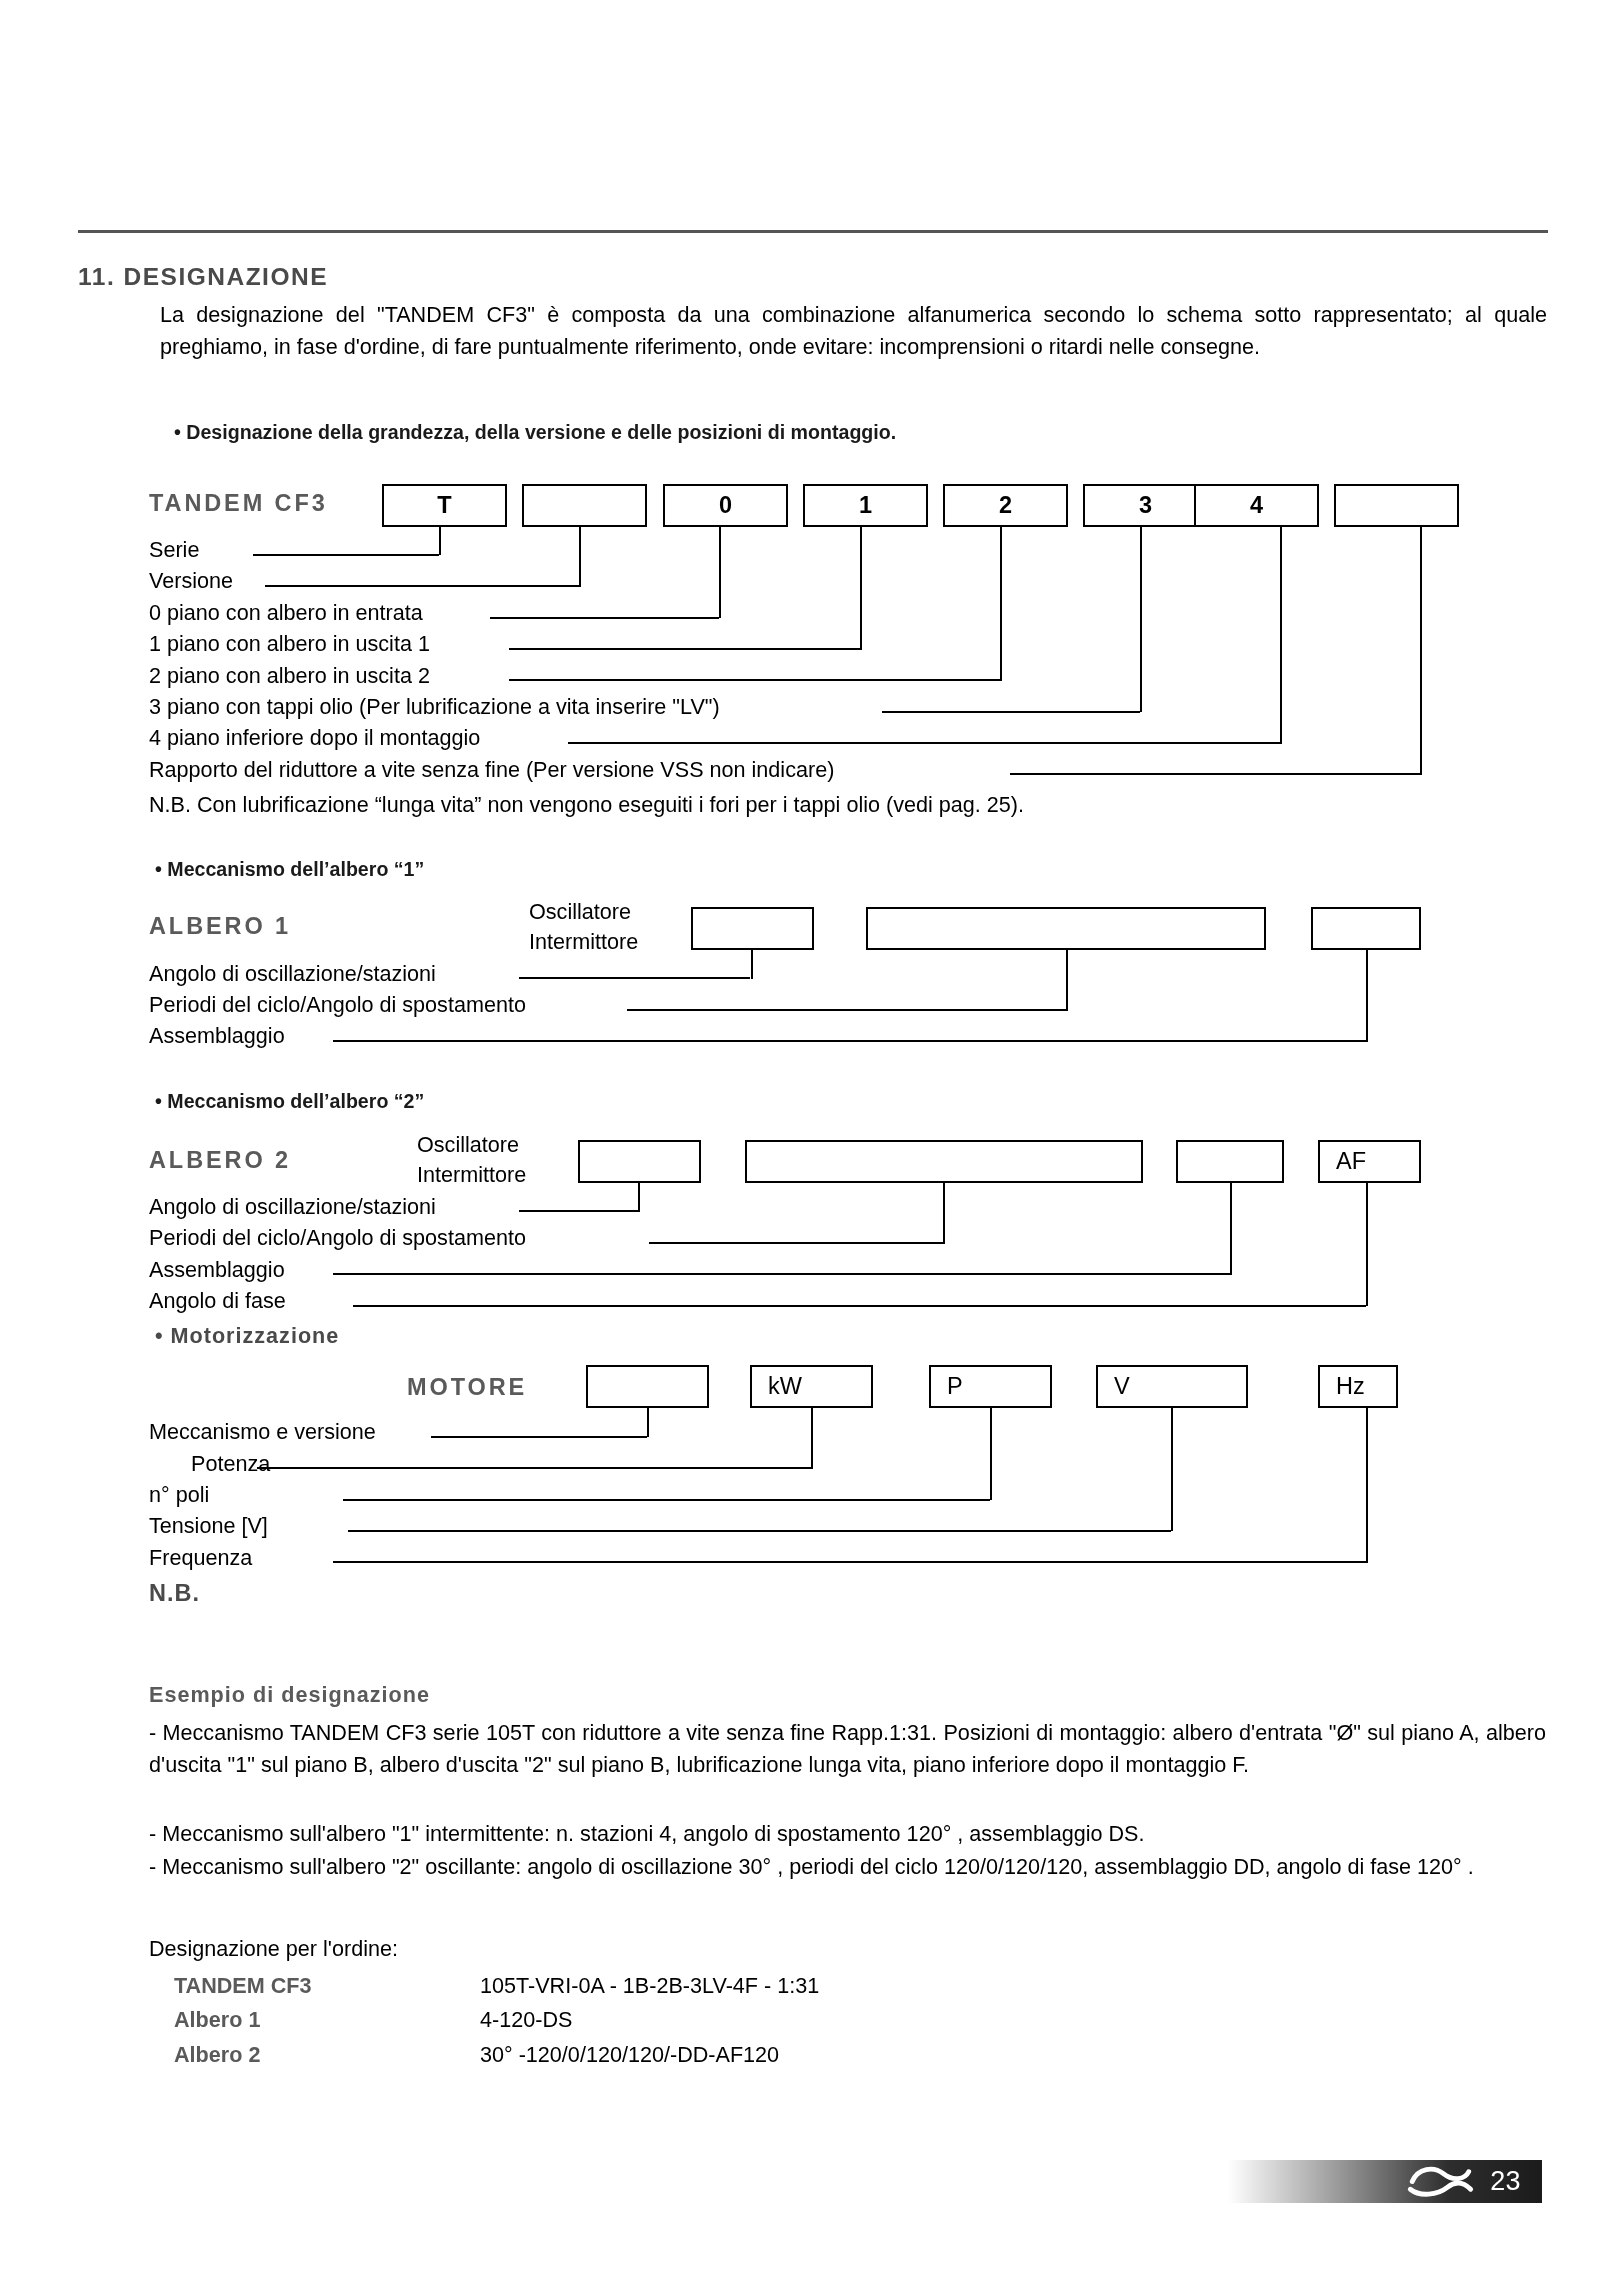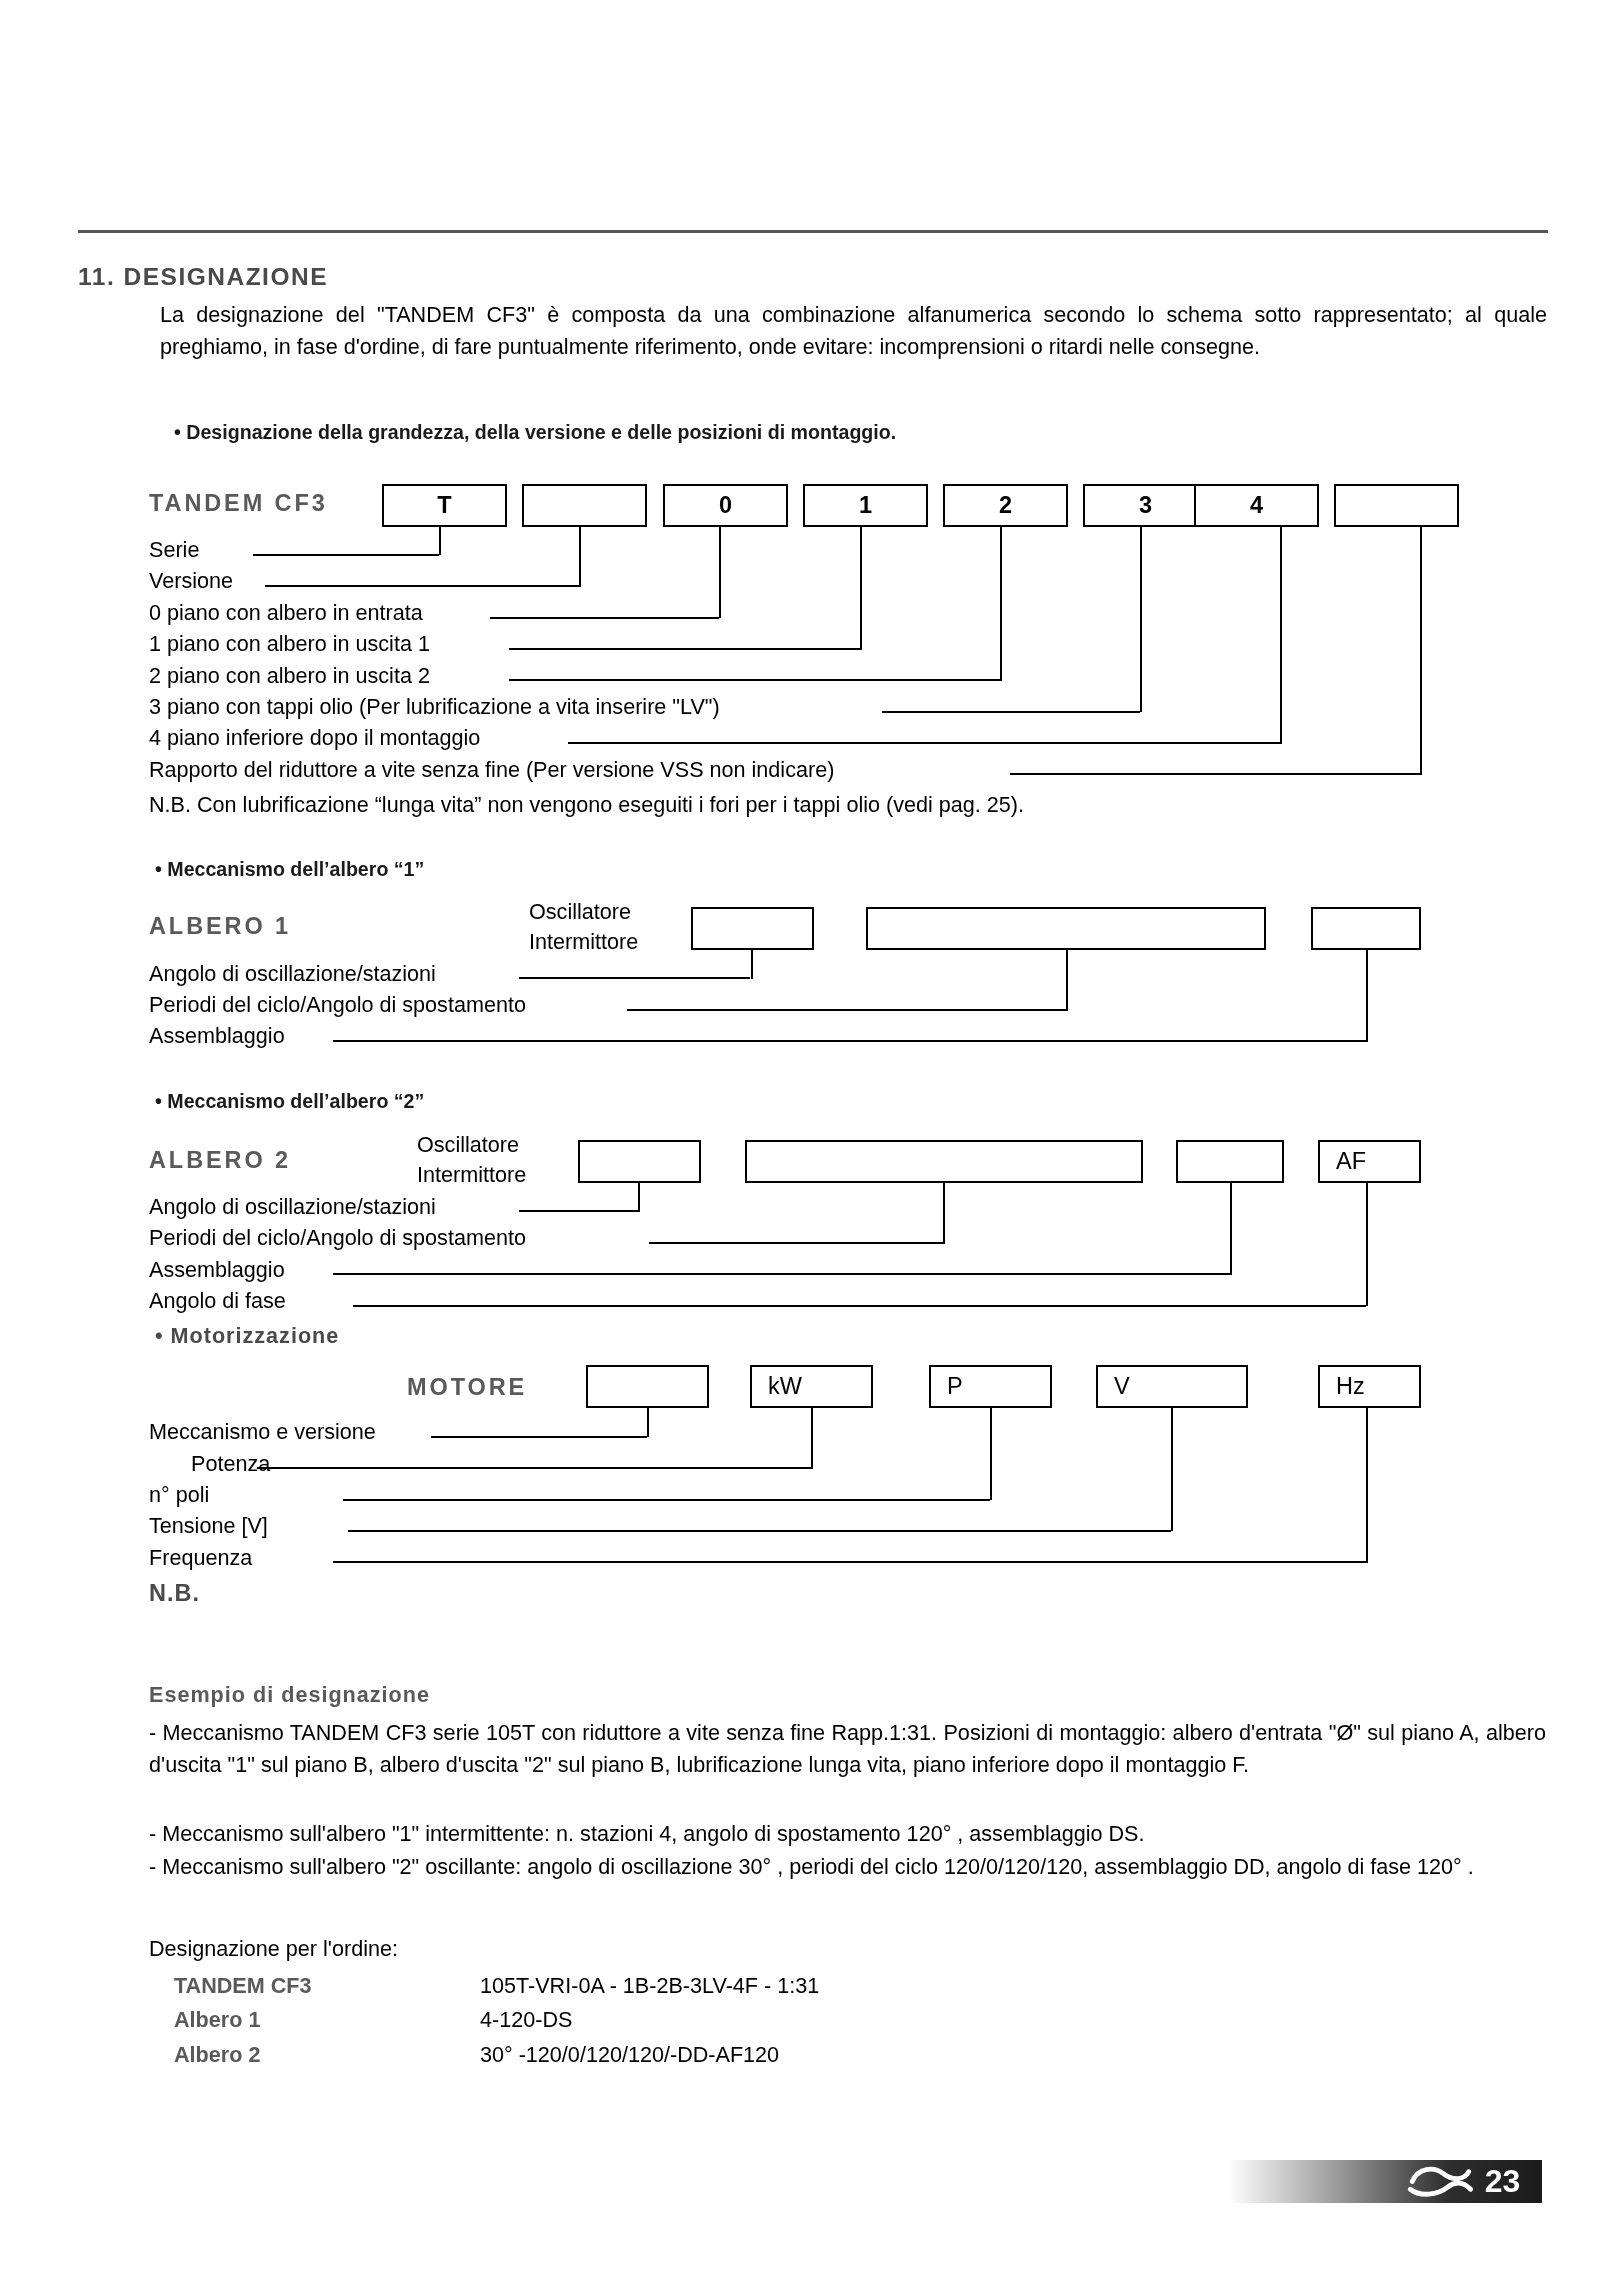--- a/index.html
+++ b/index.html
@@ -148,22 +148,22 @@
     bottom: 90px;
     width: 314px;
     height: 43px;
     background: linear-gradient(to right, #ffffff 0%, #9a9a9a 35%, #2e2e2e 70%, #1b1b1b 100%);
     display: flex;
     align-items: center;
     justify-content: flex-end;
   }
   .footer-page {
     color: #ffffff;
-    font-size: 32px;
-    font-weight: bold;
+    font-size: 27px;
+    font-weight: normal;
     padding-right: 21.6px;
   }
   .footer-logo {
     position: absolute;
     right: 145px;
     bottom: 94px;
     width: 71px;
     height: 37px;
     color: #ffffff;
   }
@@ -278,21 +278,21 @@
   <div class="ln-v" style="left:1366px; top:1183px; height:123px;"></div>
 
   <div class="bullet-head" style="left:155px; top:1323px; font-size:21.6px; letter-spacing:1px; color:#4a4a4a;">• Motorizzazione</div>
 
   <div class="blocktitle" style="left:407px; top:1374px;">MOTORE</div>
 
   <div class="box" style="left:586px; top:1365px; width:123px; height:43px;"></div>
   <div class="box left-text" style="left:750px; top:1365px; width:123px; height:43px;">kW</div>
   <div class="box left-text" style="left:929px; top:1365px; width:123px; height:43px;">P</div>
   <div class="box left-text" style="left:1096px; top:1365px; width:152px; height:43px;">V</div>
-  <div class="box left-text" style="left:1318px; top:1365px; width:103px; height:43px;">Hz</div>
+  <div class="box left-text" style="left:1318px; top:1365px; width:80px; height:43px;">Hz</div>
 
   <div class="label-line" style="left:149px; top:1419px;">Meccanismo e versione</div>
   <div class="label-line" style="left:149px; top:1451px;margin-left:42px;">Potenza</div>
   <div class="label-line" style="left:149px; top:1482px;">n° poli</div>
   <div class="label-line" style="left:149px; top:1513px;">Tensione [V]</div>
   <div class="label-line" style="left:149px; top:1545px;">Frequenza</div>
 
   <div class="ln-h" style="left:431px; top:1436px; width:216px;"></div>
   <div class="ln-v" style="left:647px; top:1408px; height:29px;"></div>
 

